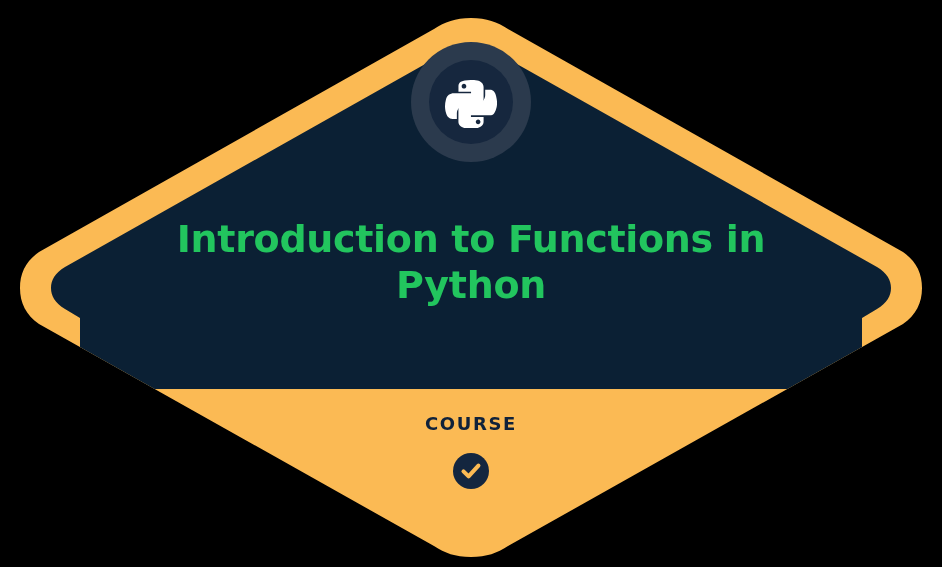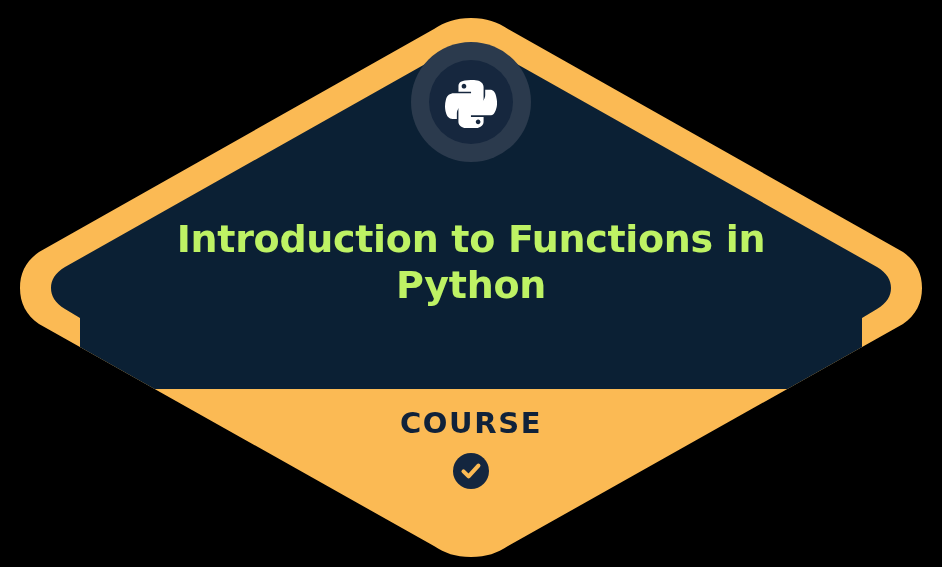--- a/index.html
+++ b/index.html
@@ -77,41 +77,41 @@
   
   .title-block {
     position: absolute;
     left: 141px;
     top: 216px;
     width: 660px;
     text-align: center;
   }
   .badge-title {
     margin: 0;
-    color: #bef264;
+    color: #22c55e;
     font-family: "DejaVu Sans", sans-serif;
     font-size: 38px;
     font-weight: bold;
     line-height: 46px;
     letter-spacing: -0.3px;
   }
 
   
   .status-block {
     position: absolute;
     left: 241px;
     top: 406px;
     width: 460px;
     text-align: center;
   }
   .status-text {
     margin: 0;
     color: #10223a;
     font-family: "DejaVu Sans", sans-serif;
-    font-size: 29px;
+    font-size: 18px;
     font-weight: bold;
     line-height: 35px;
     letter-spacing: 1.6px;
     text-transform: uppercase;
   }
   .check-badge-wrap {
     margin-top: 12px;
     display: flex;
     justify-content: center;
   }

